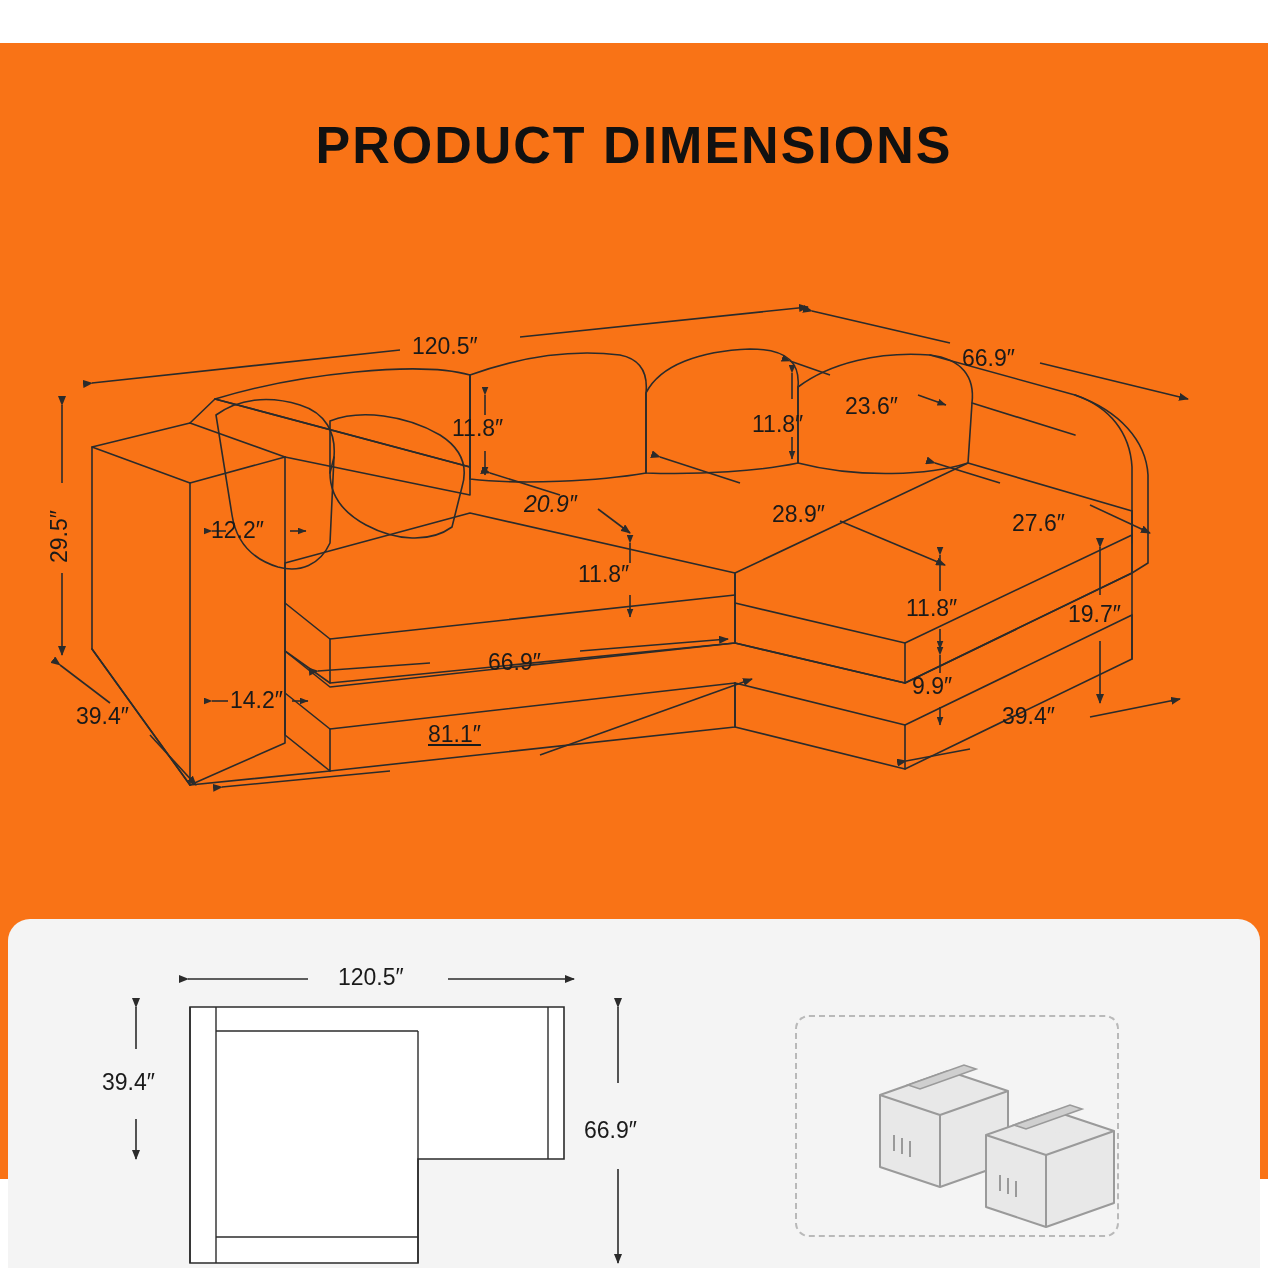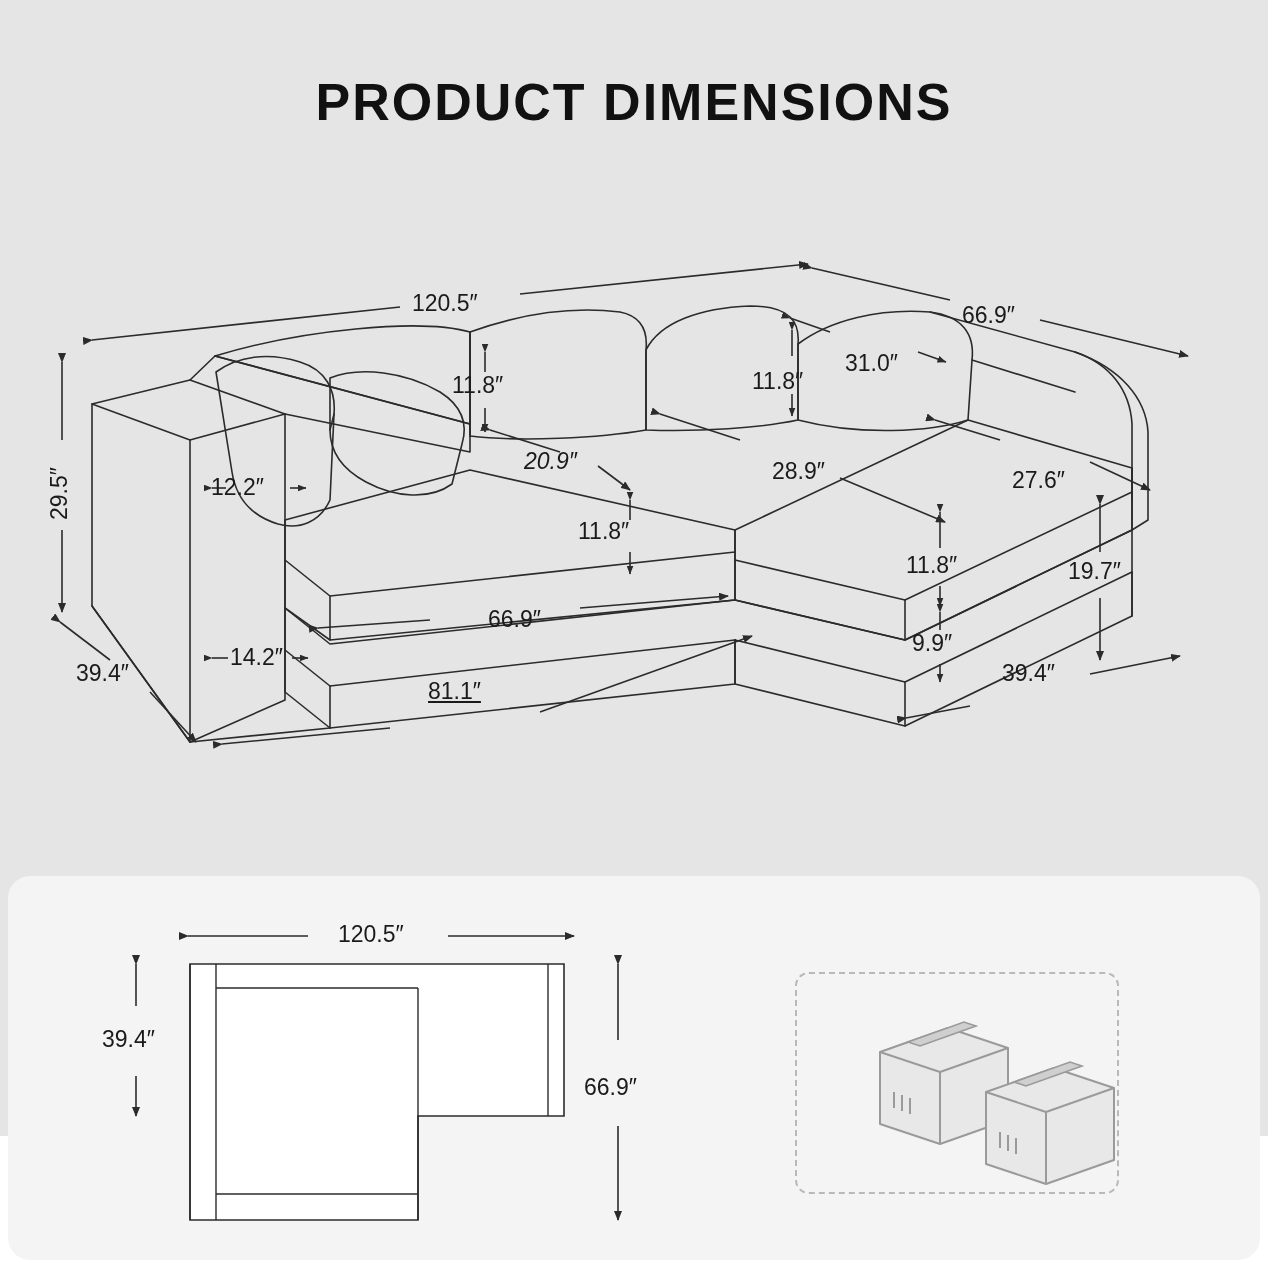--- a/index.html
+++ b/index.html
@@ -12,21 +12,22 @@
     height: 1268px;
     font-family: "Liberation Sans", sans-serif;
     color: #1a1a1a;
     position: relative;
     overflow: hidden;
   }
   #page {
     position: relative;
     width: 1268px;
     height: 1136px;
-    background: #e5e5e5;
+    background: #f97316;
+    margin-top: 43px;
   }
   .title {
     position: absolute;
     top: 72px;
     left: 0;
     width: 1268px;
     text-align: center;
     font-size: 52px;
     font-weight: 700;
     letter-spacing: 2px;
@@ -216,21 +217,21 @@
         <line x1="1090" y1="674" x2="1180" y2="656" marker-end="url(#ah)"></line>
       </g>
     </svg>
 
     <div class="dim-label" style="left:412px; top:290px;">120.5″</div>
     <div class="dim-label" style="left:962px; top:302px;">66.9″</div>
     <div class="dim-label rot" style="left:46px; top:520px;">29.5″</div>
     <div class="dim-label" style="left:76px; top:660px;">39.4″</div>
     <div class="dim-label" style="left:452px; top:372px;">11.8″</div>
     <div class="dim-label" style="left:752px; top:368px;">11.8″</div>
-    <div class="dim-label" style="left:845px; top:350px;">31.0″</div>
+    <div class="dim-label" style="left:845px; top:350px;">23.6″</div>
     <div class="dim-label" style="left:211px; top:474px;text-align:center;">12.2″</div>
     <div class="dim-label" style="left:230px; top:644px;">14.2″</div>
     <div class="dim-label" style="left:524px; top:448px;font-style:italic;">20.9″</div>
     <div class="dim-label" style="left:578px; top:518px;">11.8″</div>
     <div class="dim-label" style="left:772px; top:458px;">28.9″</div>
     <div class="dim-label" style="left:1012px; top:467px;">27.6″</div>
     <div class="dim-label" style="left:906px; top:552px;">11.8″</div>
     <div class="dim-label" style="left:912px; top:630px;">9.9″</div>
     <div class="dim-label" style="left:1068px; top:558px;">19.7″</div>
     <div class="dim-label" style="left:488px; top:606px;">66.9″</div>

